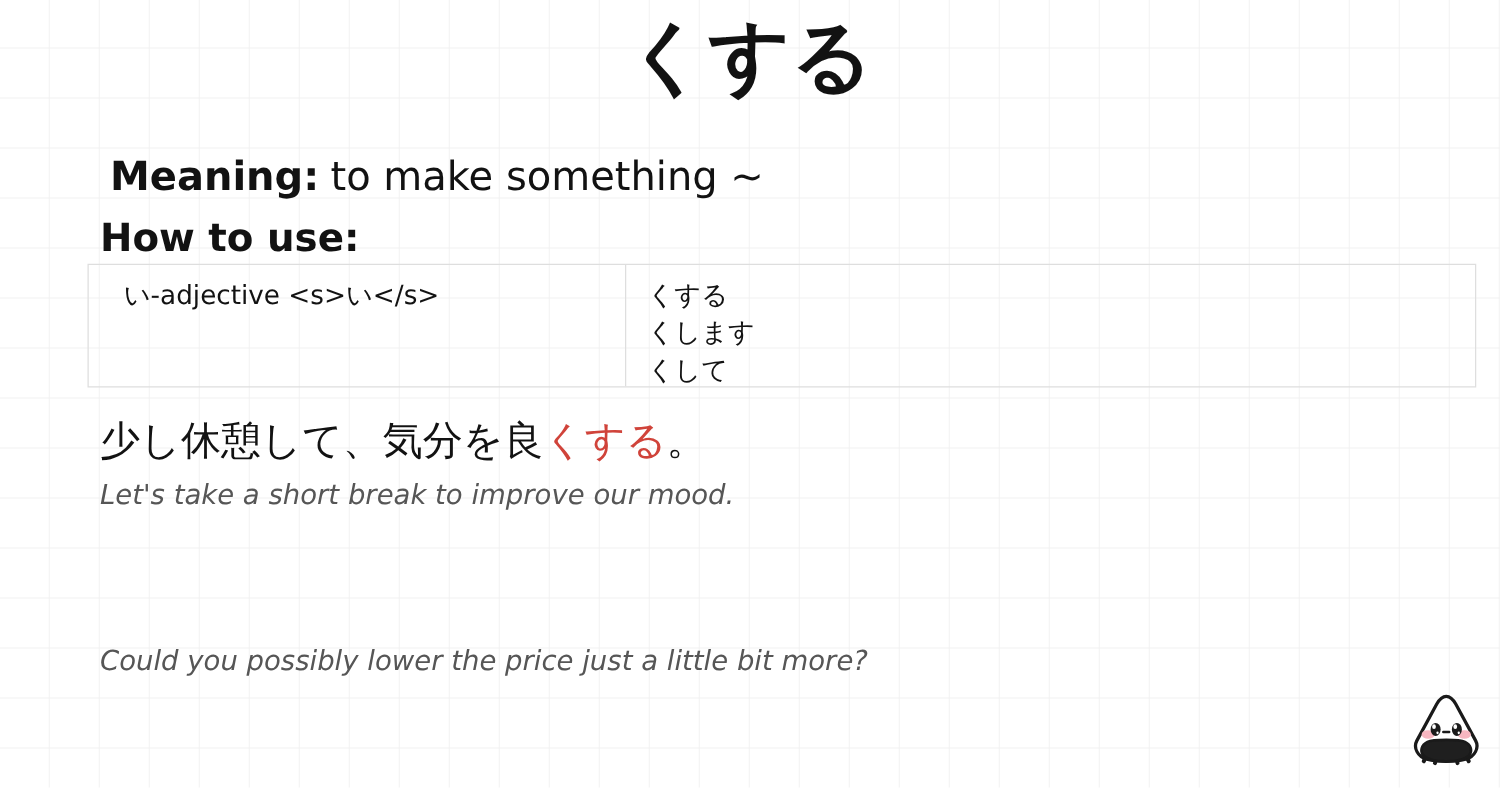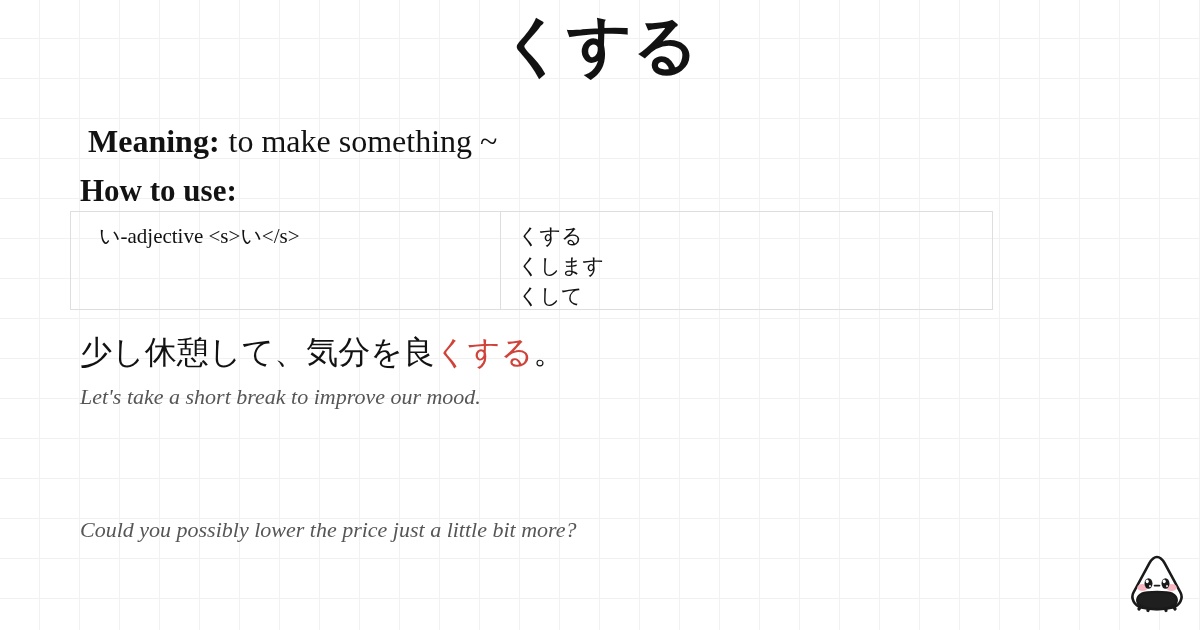--- a/index.html
+++ b/index.html
@@ -21,21 +21,20 @@
     width: 1200px;
     height: 630px;
     box-sizing: border-box;
     background-color: #ffffff;
     background-image:
       linear-gradient(to right, #f1f1f1 1px, transparent 1px),
       linear-gradient(to bottom, #f1f1f1 1px, transparent 1px);
     background-size: 40px 40px;
     background-position: -1px -2px;
     overflow: hidden;
-    font-family: Liberation Serif, serif;
   }
 
   
   .title {
     position: absolute;
     top: 6px;
     left: 0;
     width: 1200px;
     text-align: center;
     font-size: 64px;
@@ -72,21 +71,21 @@
     font-weight: 700;
     color: #121212;
     white-space: nowrap;
   }
 
   
   .usage-table {
     position: absolute;
     top: 211px;
     left: 70px;
-    width: 923px;
+    width: 1111px;
     height: 99px;
     box-sizing: border-box;
     border: 1px solid #dedede;
     display: flex;
     background: transparent;
   }
   .usage-cell {
     box-sizing: border-box;
     padding: 9px 0 0 28px;
     font-size: 21px;

